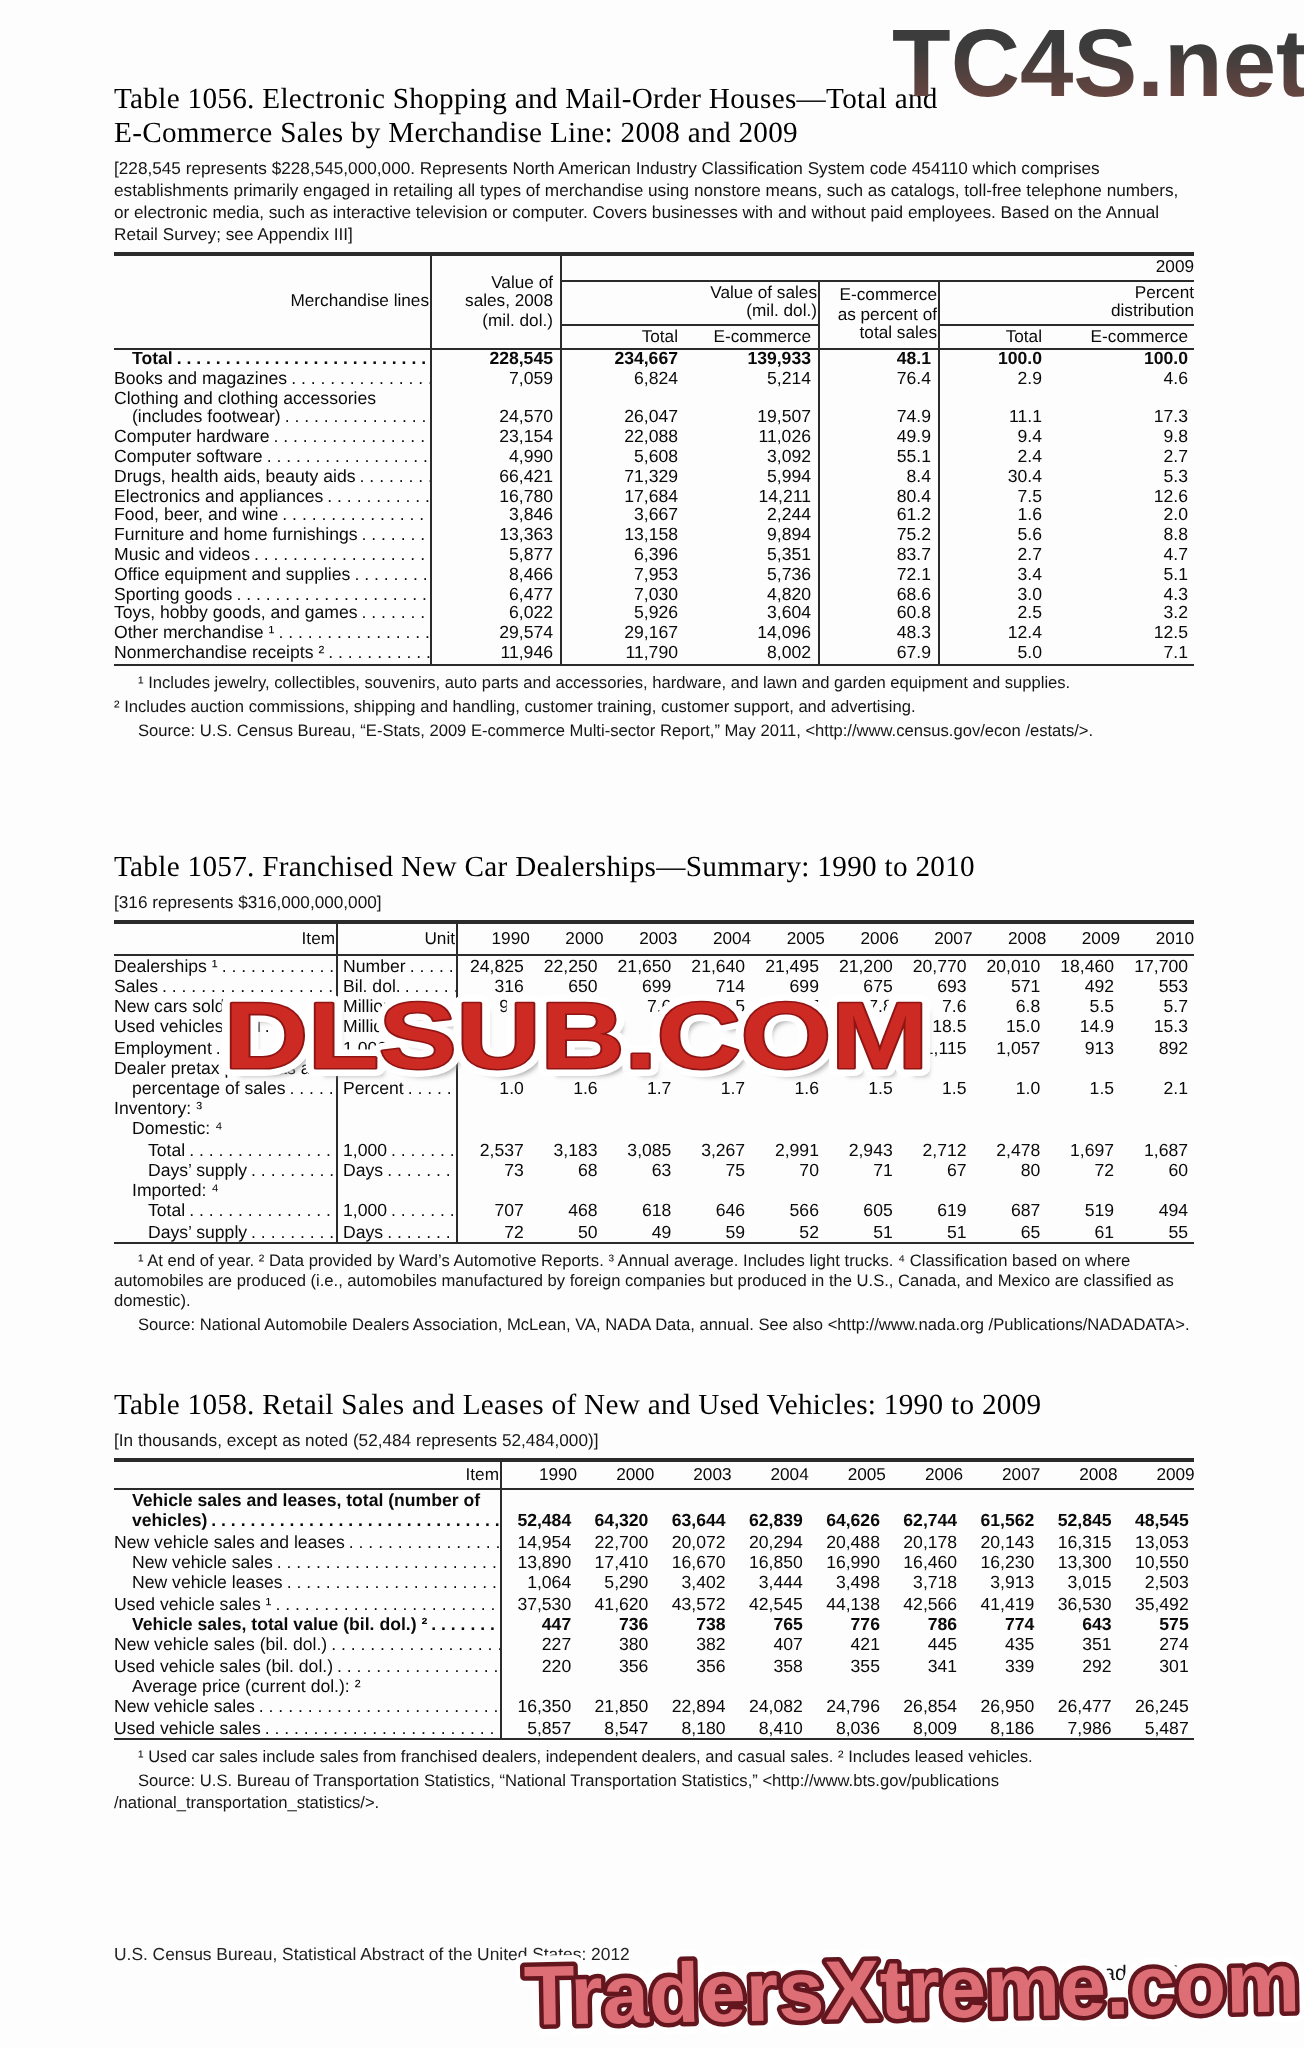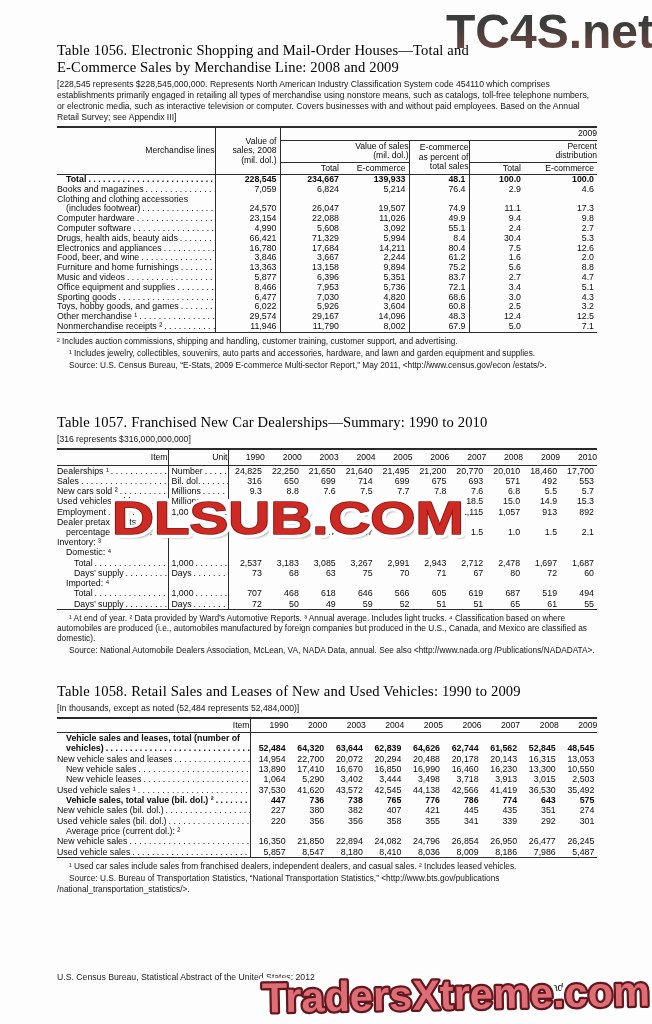--- a/index.html
+++ b/index.html
@@ -34,21 +34,21 @@
   .lbl { display:flex; align-items:baseline; overflow:hidden; }
   .lbl .t { white-space:nowrap; }
   .i1 { padding-left:9px; } .i2 { padding-left:17px; }
   .dots { flex:1; overflow:hidden; white-space:nowrap; }
   .dots::after { content:". . . . . . . . . . . . . . . . . . . . . . . . . . . . . . . . . . . . . . . . . . . . . . . . . . . . . . . . . . . ."; padding-left:2px; }
   .unitcell .lbl { padding-left:3px; }
 
   .fn { margin-top:2px; font-size:8.3px; line-height:10.2px; color:#151515; }
   .fn.ind { text-indent:12px; }
   .fnblock { margin-top:3px; }
-  .gap36 { margin-top:44px; } .gap28 { margin-top:27px; }
+  .gap36 { margin-top:56px; } .gap28 { margin-top:27px; }
 
   .footer-right { position:absolute; top:981px; right:56px; font-size:10.6px; color:#111; }
   .footer-right .pn { margin-left:9px; }
   .footer-left  { position:absolute; top:972px; left:57px; font-size:8.7px; color:#222; }
 
   .wm { position:absolute; pointer-events:none; }
   .wm-top { top:2px; right:-4px; }
   .wm-mid { top:484px; left:98px; }
   .wm-bot { top:966px; left:258px; }
   svg text { font-family:"Liberation Sans", sans-serif; font-weight:bold; }
@@ -315,22 +315,22 @@
           <td class="num bl">11,946</td>
           <td class="num bl">11,790</td>
           <td class="num">8,002</td>
           <td class="num bl">67.9</td>
           <td class="num bl">5.0</td>
           <td class="num">7.1</td>
         </tr>
       </tbody>
   </table>
   <div class="fnblock">
+    <p class="fn ind">¹ Includes jewelry, collectibles, souvenirs, auto parts and accessories, hardware, and lawn and garden equipment and supplies.</p>
     <p class="fn">² Includes auction commissions, shipping and handling, customer training, customer support, and advertising.</p>
-    <p class="fn ind">¹ Includes jewelry, collectibles, souvenirs, auto parts and accessories, hardware, and lawn and garden equipment and supplies.</p>
     <p class="fn ind">Source: U.S. Census Bureau, “E-Stats, 2009 E-commerce Multi-sector Report,” May 2011, &lt;http://www.census.gov/econ /estats/&gt;.</p>
   </div>
 
   <div class="ttl gap36">Table 1057. Franchised New Car Dealerships—Summary: 1990 to 2010</div>
   <div class="note">[316 represents $316,000,000,000]</div>
   <table class="t57">
     <colgroup>
       <col style="width:111px">
         <col style="width:60px">
       <col span="10" style="width:36.9px">

